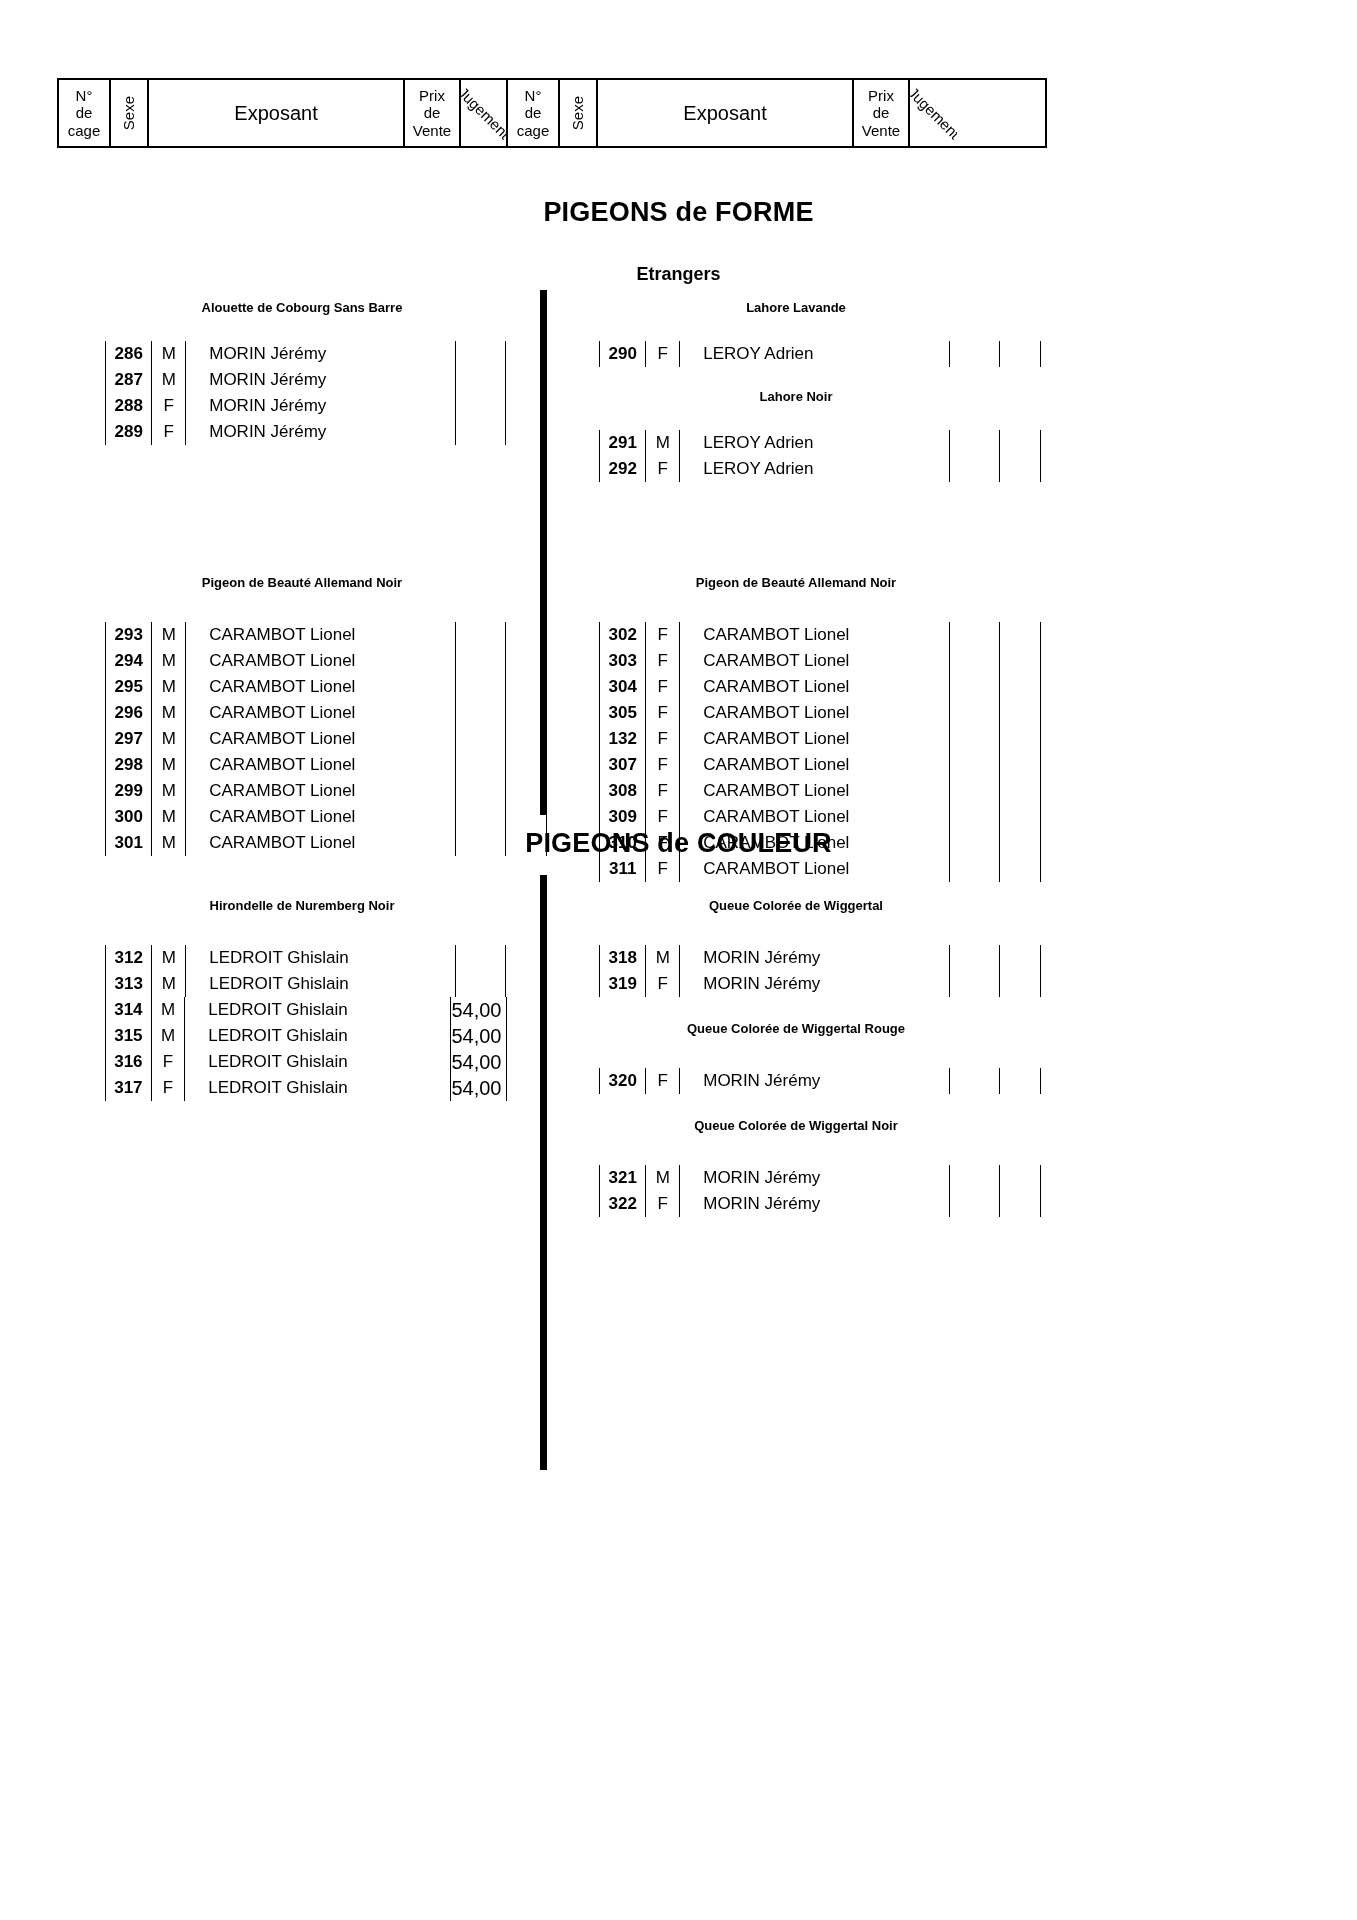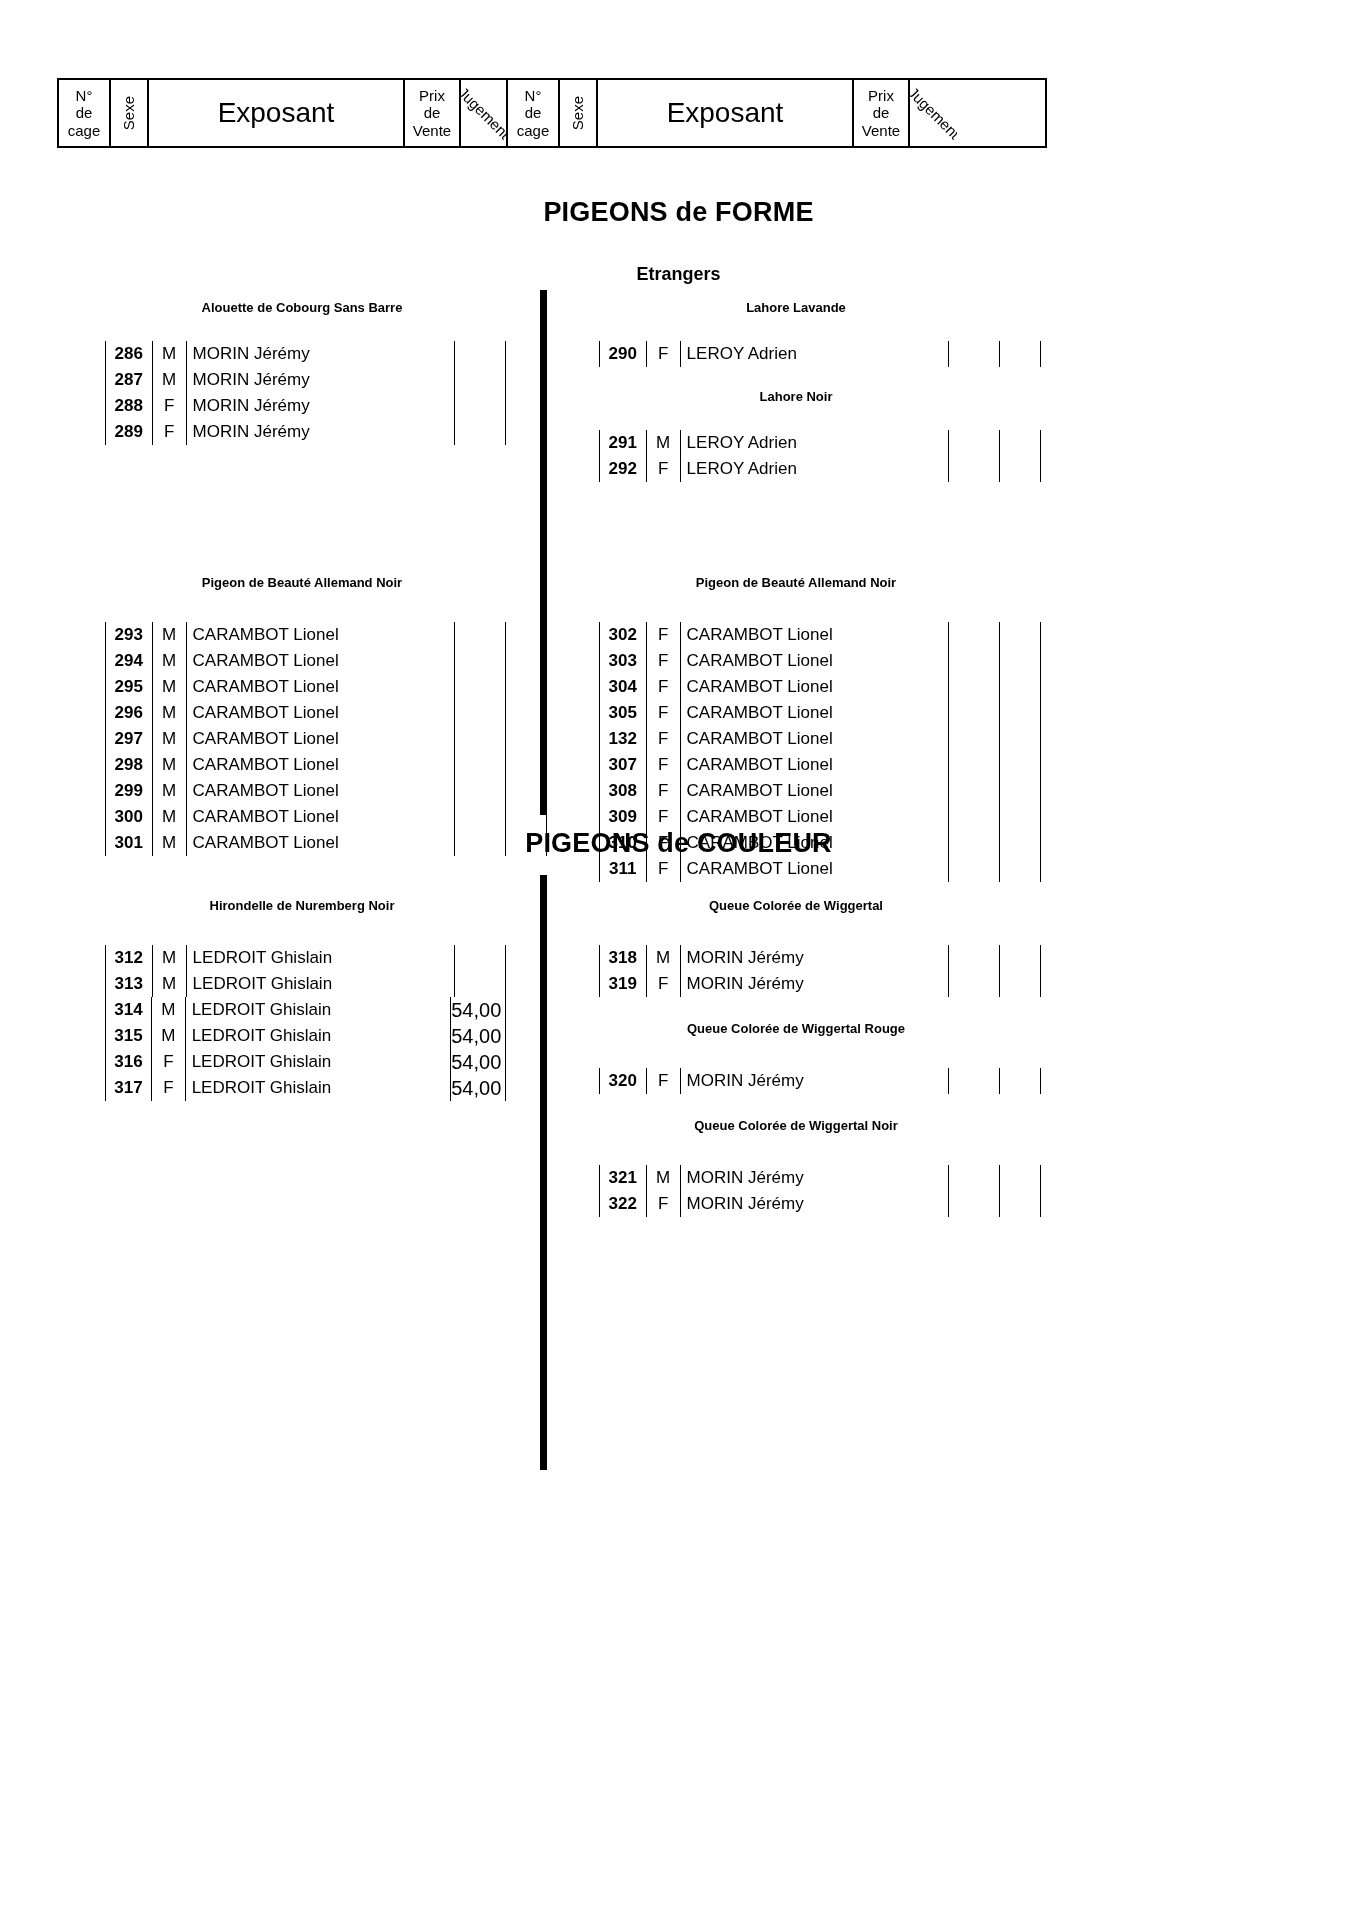--- a/index.html
+++ b/index.html
@@ -39,21 +39,21 @@
     justify-content: center;
     text-align: center;
     font-size: 15px;
     line-height: 1.15;
     overflow: hidden;
     position: relative;
   }
   .hdr-cell:last-child { border-right: none; }
   .c-cage  { width: 52px; }
   .c-sexe  { width: 38px; }
-  .c-expo  { width: 256px; font-size: 28px; }
+  .c-expo  { width: 256px; font-size: 20px; }
   .c-prix  { width: 56px; }
   .c-jug   { width: 47px; }
 
   .vert {
     writing-mode: vertical-rl;
     transform: rotate(180deg);
     white-space: nowrap;
     font-size: 15px;
   }
   .diag {
@@ -123,21 +123,21 @@
     font-size: 17px;
     margin-left: 48px;
   }
   .sx {
     width: 38px;
     justify-content: center;
     font-size: 17px;
   }
   .ex {
     width: 300px;
-    padding-left: 6px;
+    padding-left: 23px;
     font-size: 17px;
     white-space: nowrap;
   }
   .pr {
     width: 56px;
     justify-content: flex-end;
     padding-right: 4px;
     font-size: 20px;
   }
   .jg { width: 47px; }

